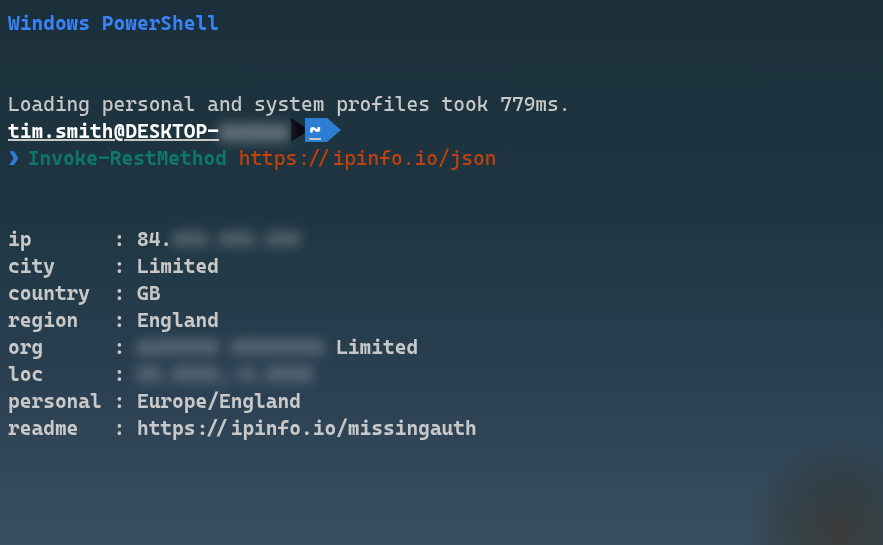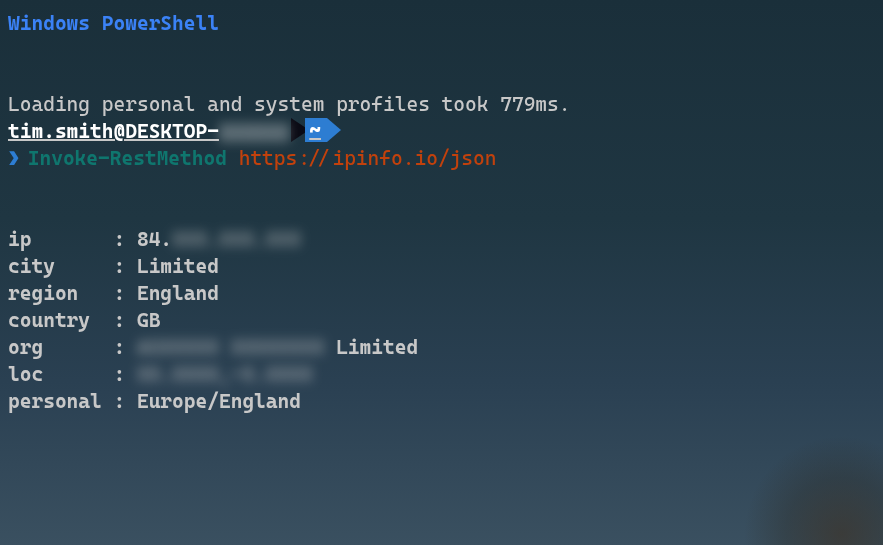--- a/index.html
+++ b/index.html
@@ -131,22 +131,23 @@
   <div class="command-line">
     <span class="prompt-chevron">❯</span>
     <span class="cmd">Invoke-RestMethod</span>
       <span>&nbsp;</span>
       <span class="cmd-arg">https://ipinfo.io/json</span>
   </div>
 
   <div class="output-block" id="output-block">
       <div class="output-row"><span>ip      </span><span> : </span><span>84.</span><span class="redacted">XXX.XXX.XXX</span></div>
       <div class="output-row"><span>city    </span><span> : </span><span>Limited</span></div>
+      <div class="output-row"><span>country </span><span> : </span><span>GB</span></div>
       <div class="output-row"><span>region  </span><span> : </span><span>England</span></div>
-      <div class="output-row"><span>country </span><span> : </span><span>GB</span></div>
       <div class="output-row"><span>org     </span><span> : </span><span class="redacted">ASXXXXX XXXXXXXX</span><span> Limited</span></div>
       <div class="output-row"><span>loc     </span><span> : </span><span class="redacted">XX.XXXX,-X.XXXX</span></div>
       <div class="output-row"><span>personal</span><span> : </span><span>Europe/England</span></div>
+      <div class="output-row"><span>readme  </span><span> : </span><span>https://ipinfo.io/missingauth</span></div>
     </div>
 
 </div>
 
 <div class="trees"></div>
 
 </body></html>

